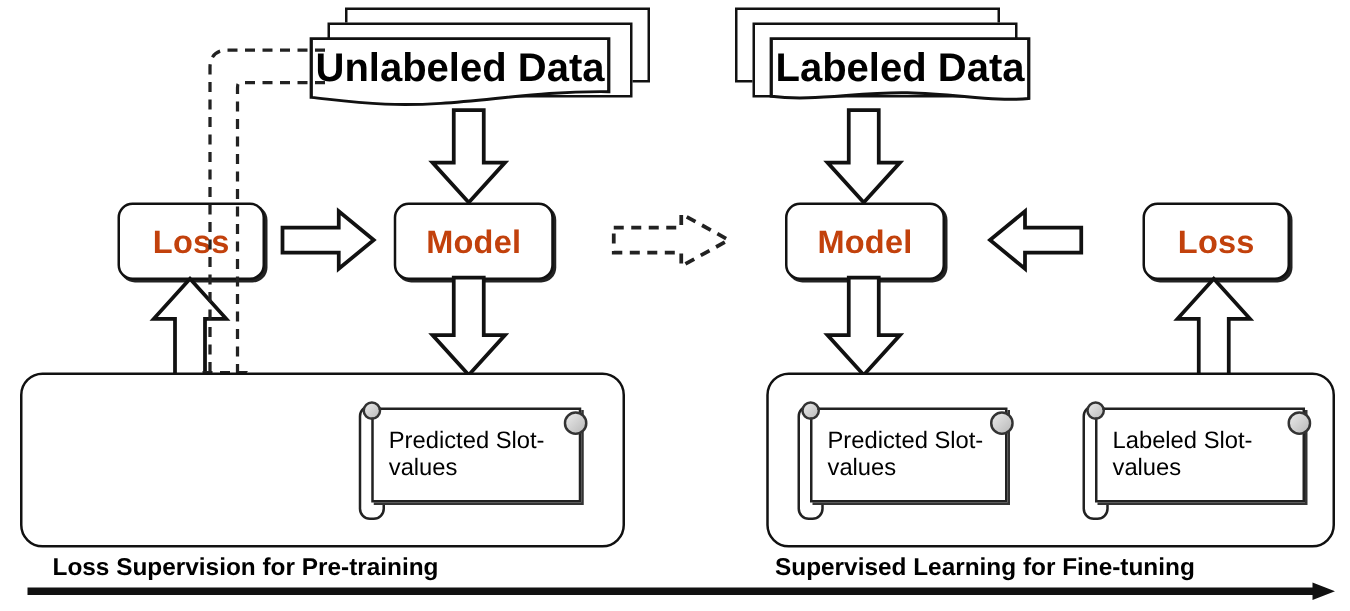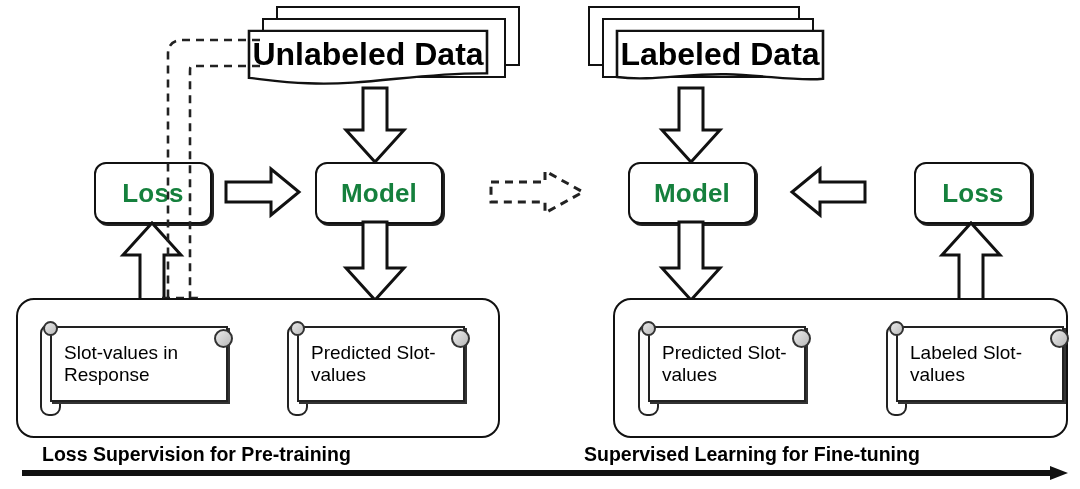--- a/index.html
+++ b/index.html
@@ -8,21 +8,21 @@
   .abs{position:absolute;}
 
   
   .rbox{
     position:absolute;
     border:2.5px solid #111;
     border-radius:12px;
     background:#fff;
     display:flex;align-items:center;justify-content:center;
     font-weight:bold;
-    color:#15803d;
+    color:#c2410c;
     box-shadow:2px 2px 0 #222;
     letter-spacing:.2px;
   }
 
   
   .container-box{
     position:absolute;
     border:2.5px solid #111;
     border-radius:18px;
     background:#fff;
@@ -160,28 +160,20 @@
 
   <svg class="abs" style="left:160px;top:32px;width:110px;height:300px;" viewBox="0 0 110 300">
     <path d="M100,8 L22,8 C13,8 8,13 8,22 L8,270
              M100,34 L36,34 C30,34 30,34 30,40 L30,270
              M2,268 L19,268 L19,270 L19,268 L36,268 L19,292 Z" fill="none" stroke="#222" stroke-width="2.6" stroke-dasharray="8,6"></path>
     <path d="M2,266 L36,266 L19,293 Z" fill="none" stroke="#222" stroke-width="2.6" stroke-dasharray="8,6"></path>
   </svg>
 
   <div class="container-box" style="left:16px;top:298px;width:480px;height:136px;"></div>
 
-  <div class="scroll" style="left:36px;top:318px;width:192px;height:98px;">
-    <div class="roll"></div>
-    <div class="sheet">
-      <div class="txt">Slot-values in Response</div>
-      <div class="knob-r"></div>
-    </div>
-    <div class="knob-l"></div>
-  </div>
 
   <div class="scroll" style="left:283px;top:318px;width:182px;height:98px;">
     <div class="roll"></div>
     <div class="sheet">
       <div class="txt">Predicted Slot-values</div>
       <div class="knob-r"></div>
     </div>
     <div class="knob-l"></div>
   </div>
 
@@ -189,30 +181,30 @@
 
   <div class="scroll" style="left:634px;top:318px;width:172px;height:98px;">
     <div class="roll"></div>
     <div class="sheet">
       <div class="txt">Predicted Slot-values</div>
       <div class="knob-r"></div>
     </div>
     <div class="knob-l"></div>
   </div>
 
-  <div class="scroll" style="left:882px;top:318px;width:182px;height:98px;">
+  <div class="scroll" style="left:862px;top:318px;width:182px;height:98px;">
     <div class="roll"></div>
     <div class="sheet">
       <div class="txt">Labeled Slot-values</div>
       <div class="knob-r"></div>
     </div>
     <div class="knob-l"></div>
   </div>
 
   <div class="caption" style="left:42px;top:443px;">Loss Supervision for Pre-training</div>
 
-  <div class="caption" style="left:584px;top:443px;">Supervised Learning for Fine-tuning</div>
+  <div class="caption" style="left:620px;top:443px;">Supervised Learning for Fine-tuning</div>
 
   <svg class="abs" style="left:22px;top:466px;width:1046px;height:16px;" viewBox="0 0 1046 16">
     <path d="M0,4 L1028,4 L1028,0 L1046,7 L1028,14 L1028,10 L0,10 Z" fill="#111" stroke="none"></path>
   </svg>
 
 </div>
 
 </body></html>

